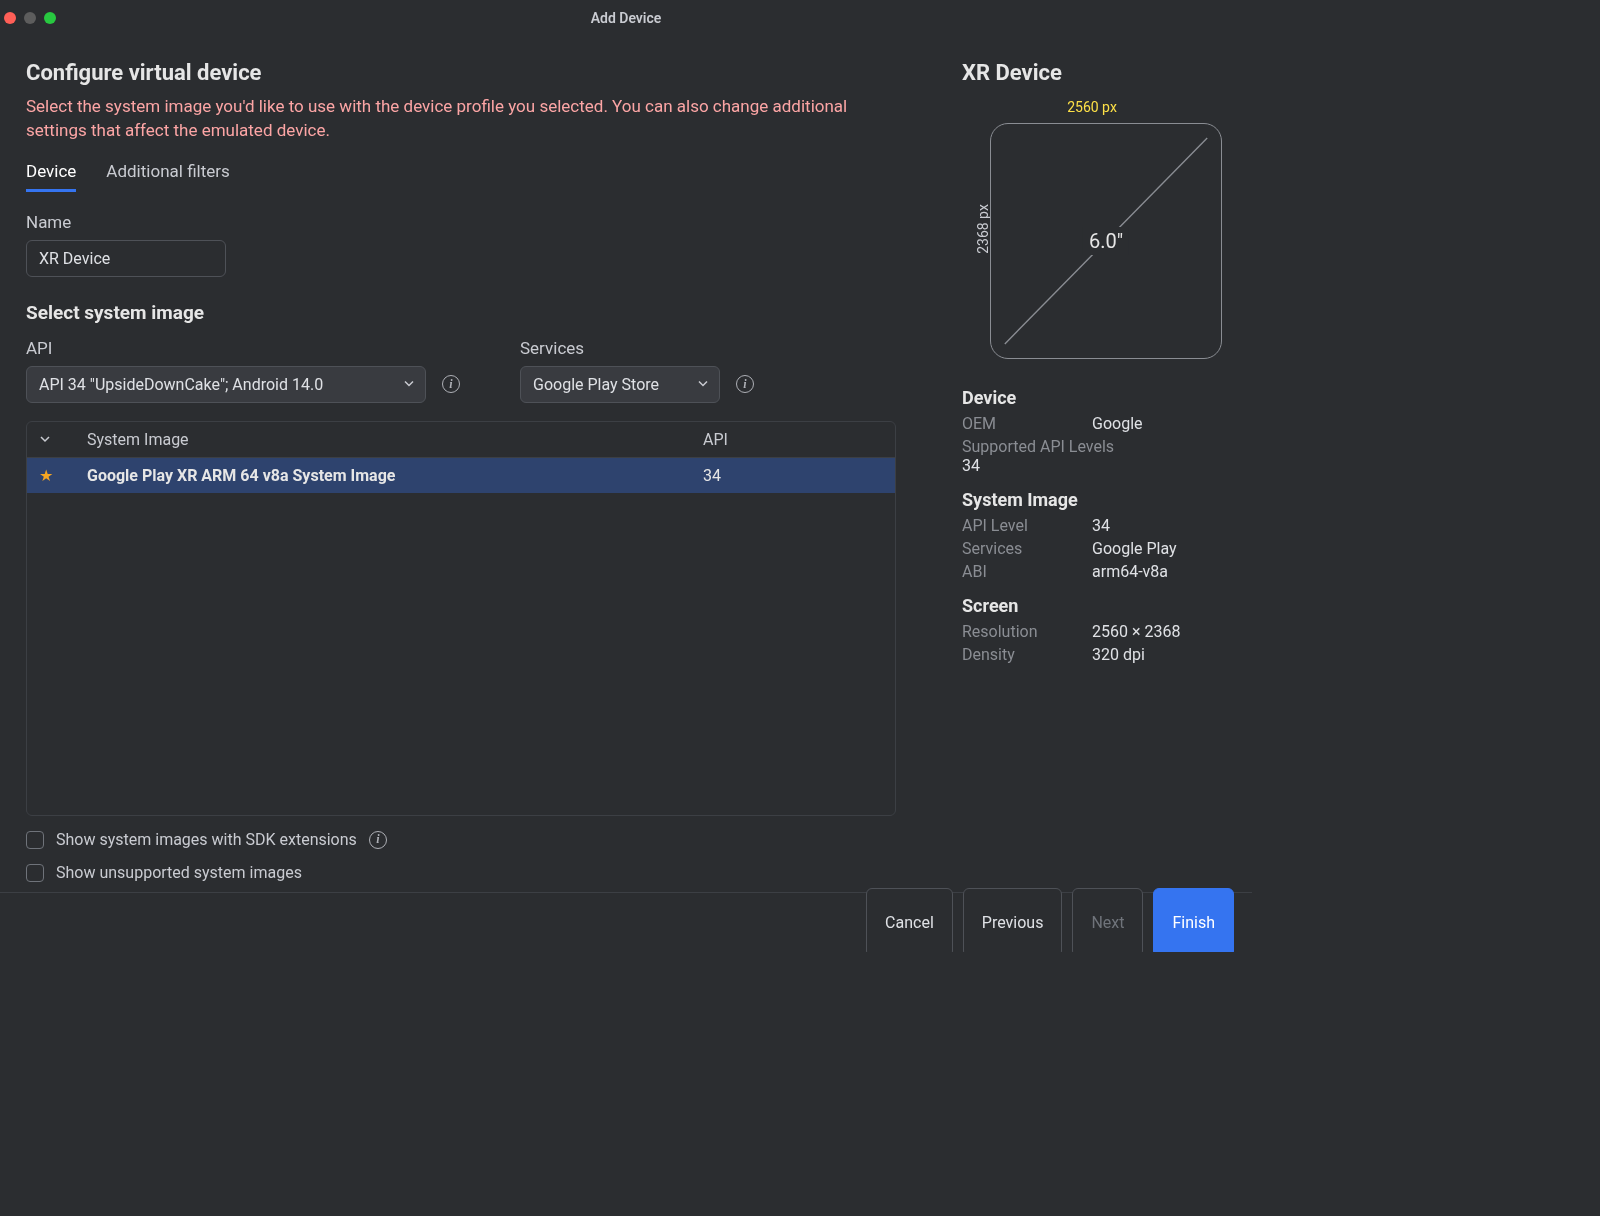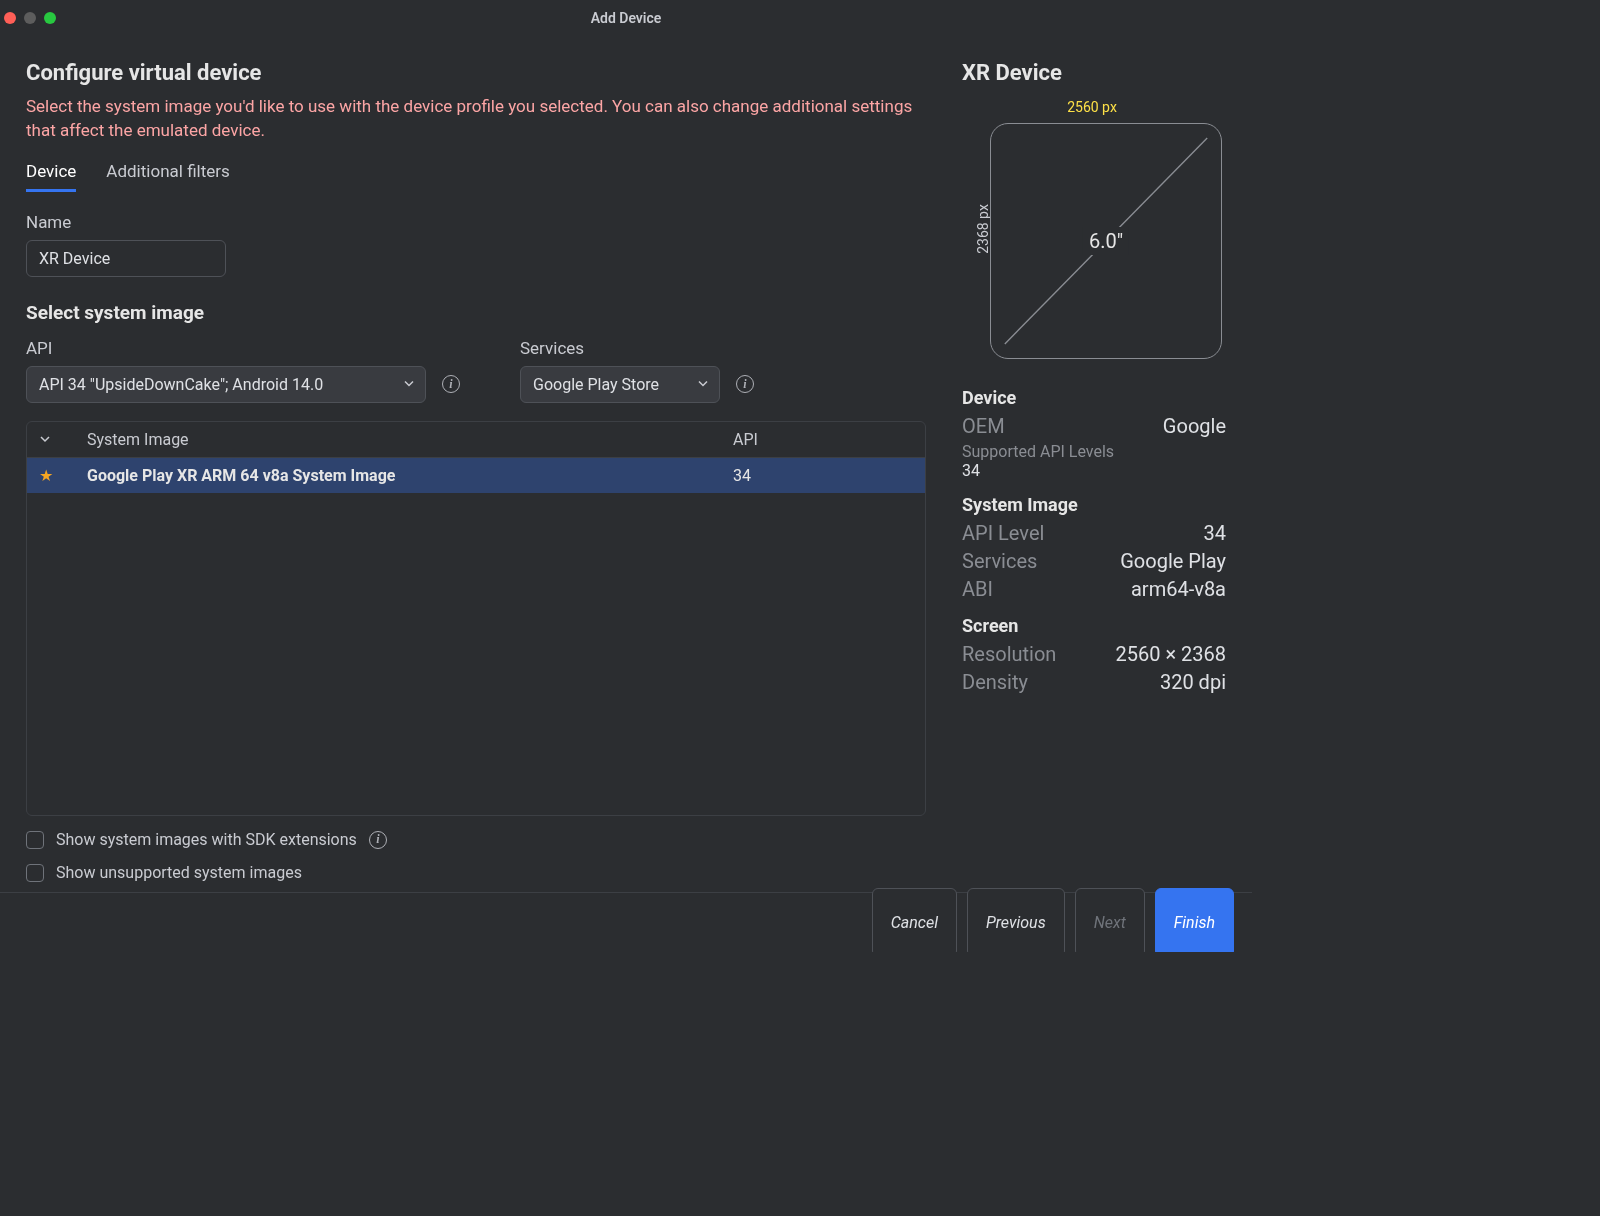--- a/index.html
+++ b/index.html
@@ -48,20 +48,21 @@
       left: 50%;
       transform: translateX(-50%);
       font-size: 14px;
       font-weight: 600;
       color: #c9cbd1;
     }
     .content {
       flex: 1;
       display: flex;
       overflow: hidden;
+      gap: 30px;
     }
     .main-panel {
       flex: 1;
       padding: 24px 26px 10px 26px;
       display: flex;
       flex-direction: column;
       min-width: 0;
     }
     h1 {
       font-size: 22px;
@@ -274,23 +275,22 @@
     }
     .section-title {
       font-size: 18px;
       font-weight: 700;
       color: #e6e6e6;
       margin-top: 10px;
       margin-bottom: 6px;
     }
     .kv-row {
       display: flex;
-      font-size: 20px;
+      font-size: 16px;
       margin-bottom: 4px;
-      justify-content: space-between;
     }
     .kv-key { color: #8a8d93; width: 130px; }
     .kv-val { color: #dfe1e5; }
     .mono-line {
       font-size: 16px;
       color: #dfe1e5;
       margin-bottom: 4px;
     }
     .footer {
       height: 60px;
@@ -302,21 +302,20 @@
       gap: 10px;
     }
     .btn {
       font-size: 16px;
       padding: 24px 18px;
       border-radius: 6px;
       border: 1px solid #4e5157;
       background: #2b2d30;
       color: #dfe1e5;
       cursor: pointer;
-      font-style: italic;
     }
     .btn.primary {
       background: #3574f0;
       border-color: #3574f0;
       color: #fff;
     }
     .btn.disabled {
       color: #6f737a;
       cursor: default;
     }

